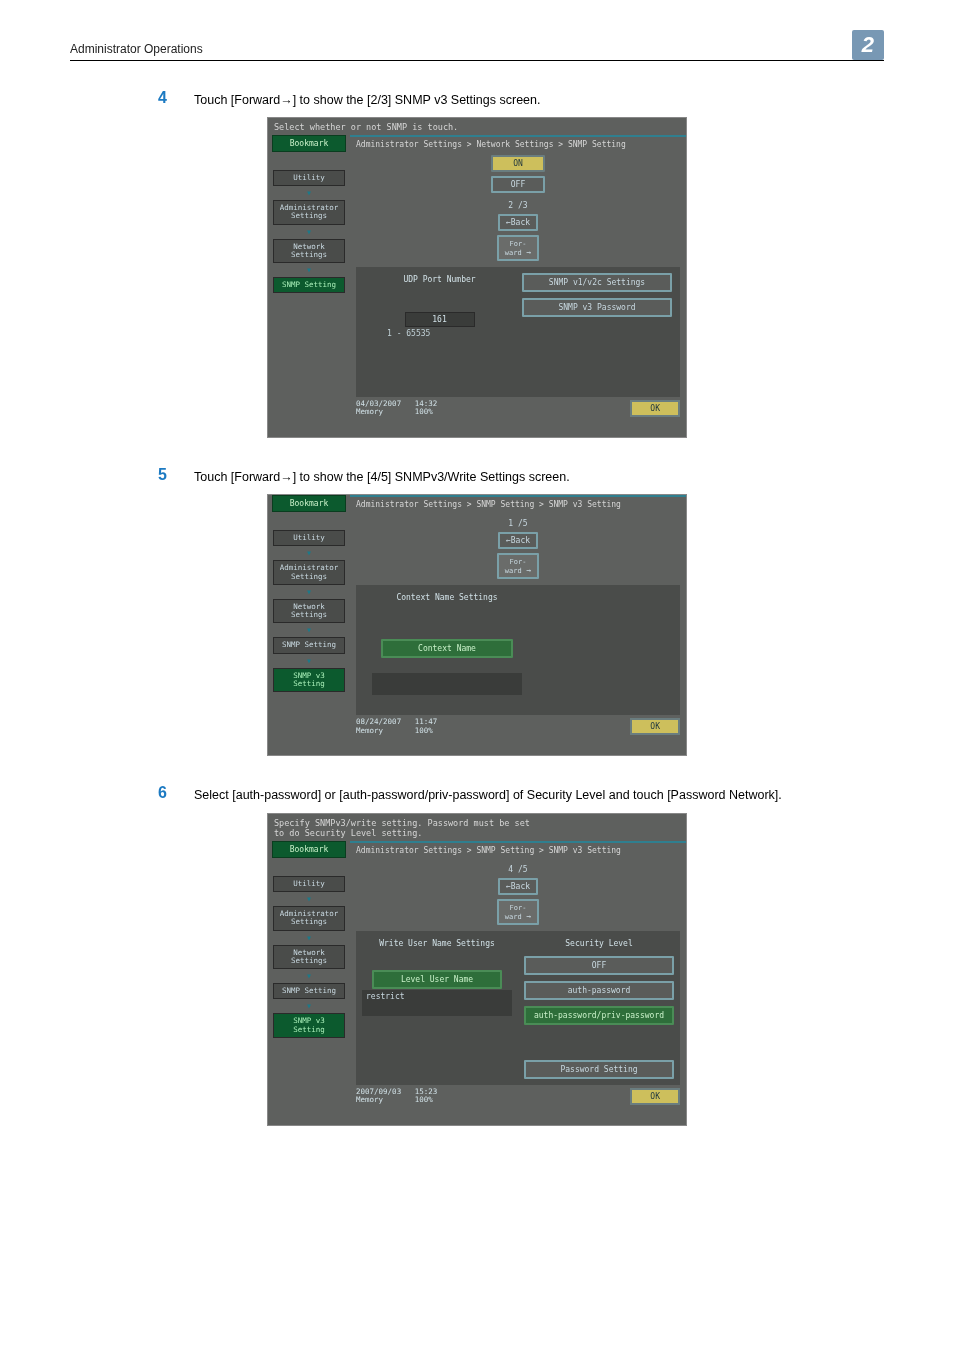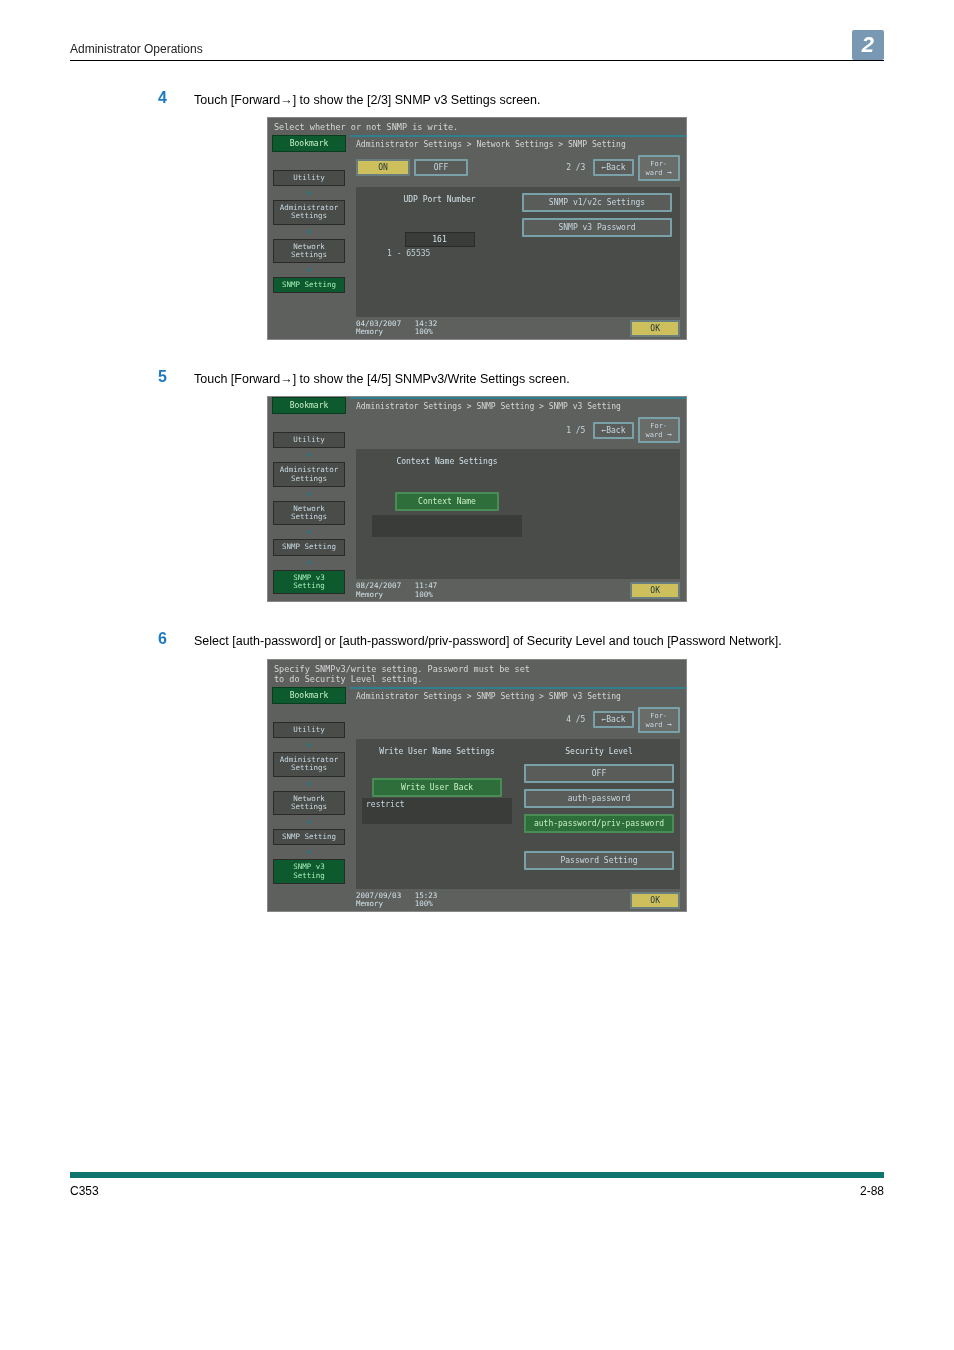--- a/index.html
+++ b/index.html
@@ -120,20 +120,21 @@
     background: #5e605e;
     color: #d6d6d6;
     padding: 3px 6px 6px 6px;
     font-size: 8px;
   }
   .toolbar {
     display: flex;
     align-items: center;
     gap: 4px;
     padding: 0 6px 6px 6px;
+    flex-direction: column;
   }
   .toolbar-spacer { flex: 1; }
   .toolbar-btn, .nav-btn, .fwd-btn {
     border: 2px solid #7aa0a8;
     background: #5a5c5a;
     color: #c8d8e0;
     padding: 2px 6px;
     font-size: 8px;
     text-align: center;
     border-radius: 1px;
@@ -211,21 +212,21 @@
     border: 1px solid #2a2a2a;
   }
   .range-text {
     color: #c0d0d6;
     font-size: 8px;
     padding: 2px 0 0 25px;
   }
   .status-bar {
     display: flex;
     align-items: center;
-    padding: 3px 6px 2px 6px;
+    padding: 3px 6px 20px 6px;
     font-size: 7.5px;
     color: #d0e0e6;
     gap: 37px;
   }
   .status-left {
     flex: 1;
     line-height: 1.15;
   }
   .ok-btn {
     background: #cdbf5c;
@@ -267,21 +268,21 @@
     <div class="chapter-badge">2</div>
   </div>
 
   <div class="step">
     <div class="step-num">4</div>
     <div class="step-text">Touch [Forward→] to show the [2/3] SNMP v3 Settings screen.</div>
   </div>
 
   <div class="screenshot-wrap">
     <div class="device">
-      <div class="device-top-text">Select whether or not SNMP is write.</div>
+      <div class="device-top-text">Select whether or not SNMP is touch.</div>
       <div class="device-body">
         <div class="sidebar">
           <div class="bookmark-tab">Bookmark</div>
           <div class="side-item">Utility</div>
           <div class="side-arrow">▾</div>
           <div class="side-item">Administrator Settings</div>
           <div class="side-arrow">▾</div>
           <div class="side-item">Network Settings</div>
           <div class="side-arrow">▾</div>
           <div class="side-item active">SNMP Setting</div>
@@ -345,21 +346,21 @@
           <div class="toolbar">
             <div class="toolbar-spacer"></div>
             <div class="page-ind">1 /5</div>
             <div class="nav-btn">←Back</div>
             <div class="fwd-btn" title="Forward →"><span style="font-size:7px">For-<br>ward</span> →</div>
           </div>
           <div class="content-area">
             <div style="width:170px">
               <div class="subhead">Context Name Settings</div>
               <div style="height:14px"></div>
-              <div class="wide-btn selected" style="width:104px;margin:4px auto">Context Name</div>
+              <div class="wide-btn selected" style="width:132px;margin:15px auto">Context Name</div>
               <div class="inset-box" style="height:22px;width:150px;margin:2px auto 0 auto"></div>
             </div>
           </div>
           <div class="status-bar">
             <div class="status-left">
               <span>08/24/2007</span>&nbsp;&nbsp;&nbsp;<span>11:47</span><br>
               <span>Memory</span>&nbsp;&nbsp;&nbsp;&nbsp;&nbsp;&nbsp;&nbsp;<span>100%</span>
             </div>
             <div class="ok-btn">OK</div>
           </div>
@@ -396,28 +397,28 @@
             <div class="toolbar-spacer"></div>
             <div class="page-ind">4 /5</div>
             <div class="nav-btn">←Back</div>
             <div class="fwd-btn" title="Forward →"><span style="font-size:7px">For-<br>ward</span> →</div>
           </div>
           <div class="content-area" style="min-height:150px;display:block">
             <div class="two-col">
               <div style="flex:1">
                 <div class="subhead" style="text-align:center">Write User Name Settings</div>
                 <div style="height:14px"></div>
-                <div class="wide-btn selected" style="width:130px;margin:0 auto">Write User Back</div>
+                <div class="wide-btn selected" style="width:130px;margin:0 auto">Level User Name</div>
                 <div class="inset-box" style="width:150px;margin:1px auto 0 auto;height:26px">restrict</div>
               </div>
               <div class="sec-level-col">
                 <div class="subhead" style="text-align:center">Security Level</div>
                 <div class="wide-btn" style="margin-bottom:6px">OFF</div>
                 <div class="wide-btn" style="margin-bottom:6px">auth-password</div>
-                <div class="wide-btn selected" style="margin-bottom:18px">auth-password/priv-password</div>
+                <div class="wide-btn selected" style="margin-bottom:35px">auth-password/priv-password</div>
                 <div class="wide-btn">Password Setting</div>
               </div>
             </div>
           </div>
           <div class="status-bar">
             <div class="status-left">
               <span>2007/09/03</span>&nbsp;&nbsp;&nbsp;<span>15:23</span><br>
               <span>Memory</span>&nbsp;&nbsp;&nbsp;&nbsp;&nbsp;&nbsp;&nbsp;<span>100%</span>
             </div>
             <div class="ok-btn">OK</div>

